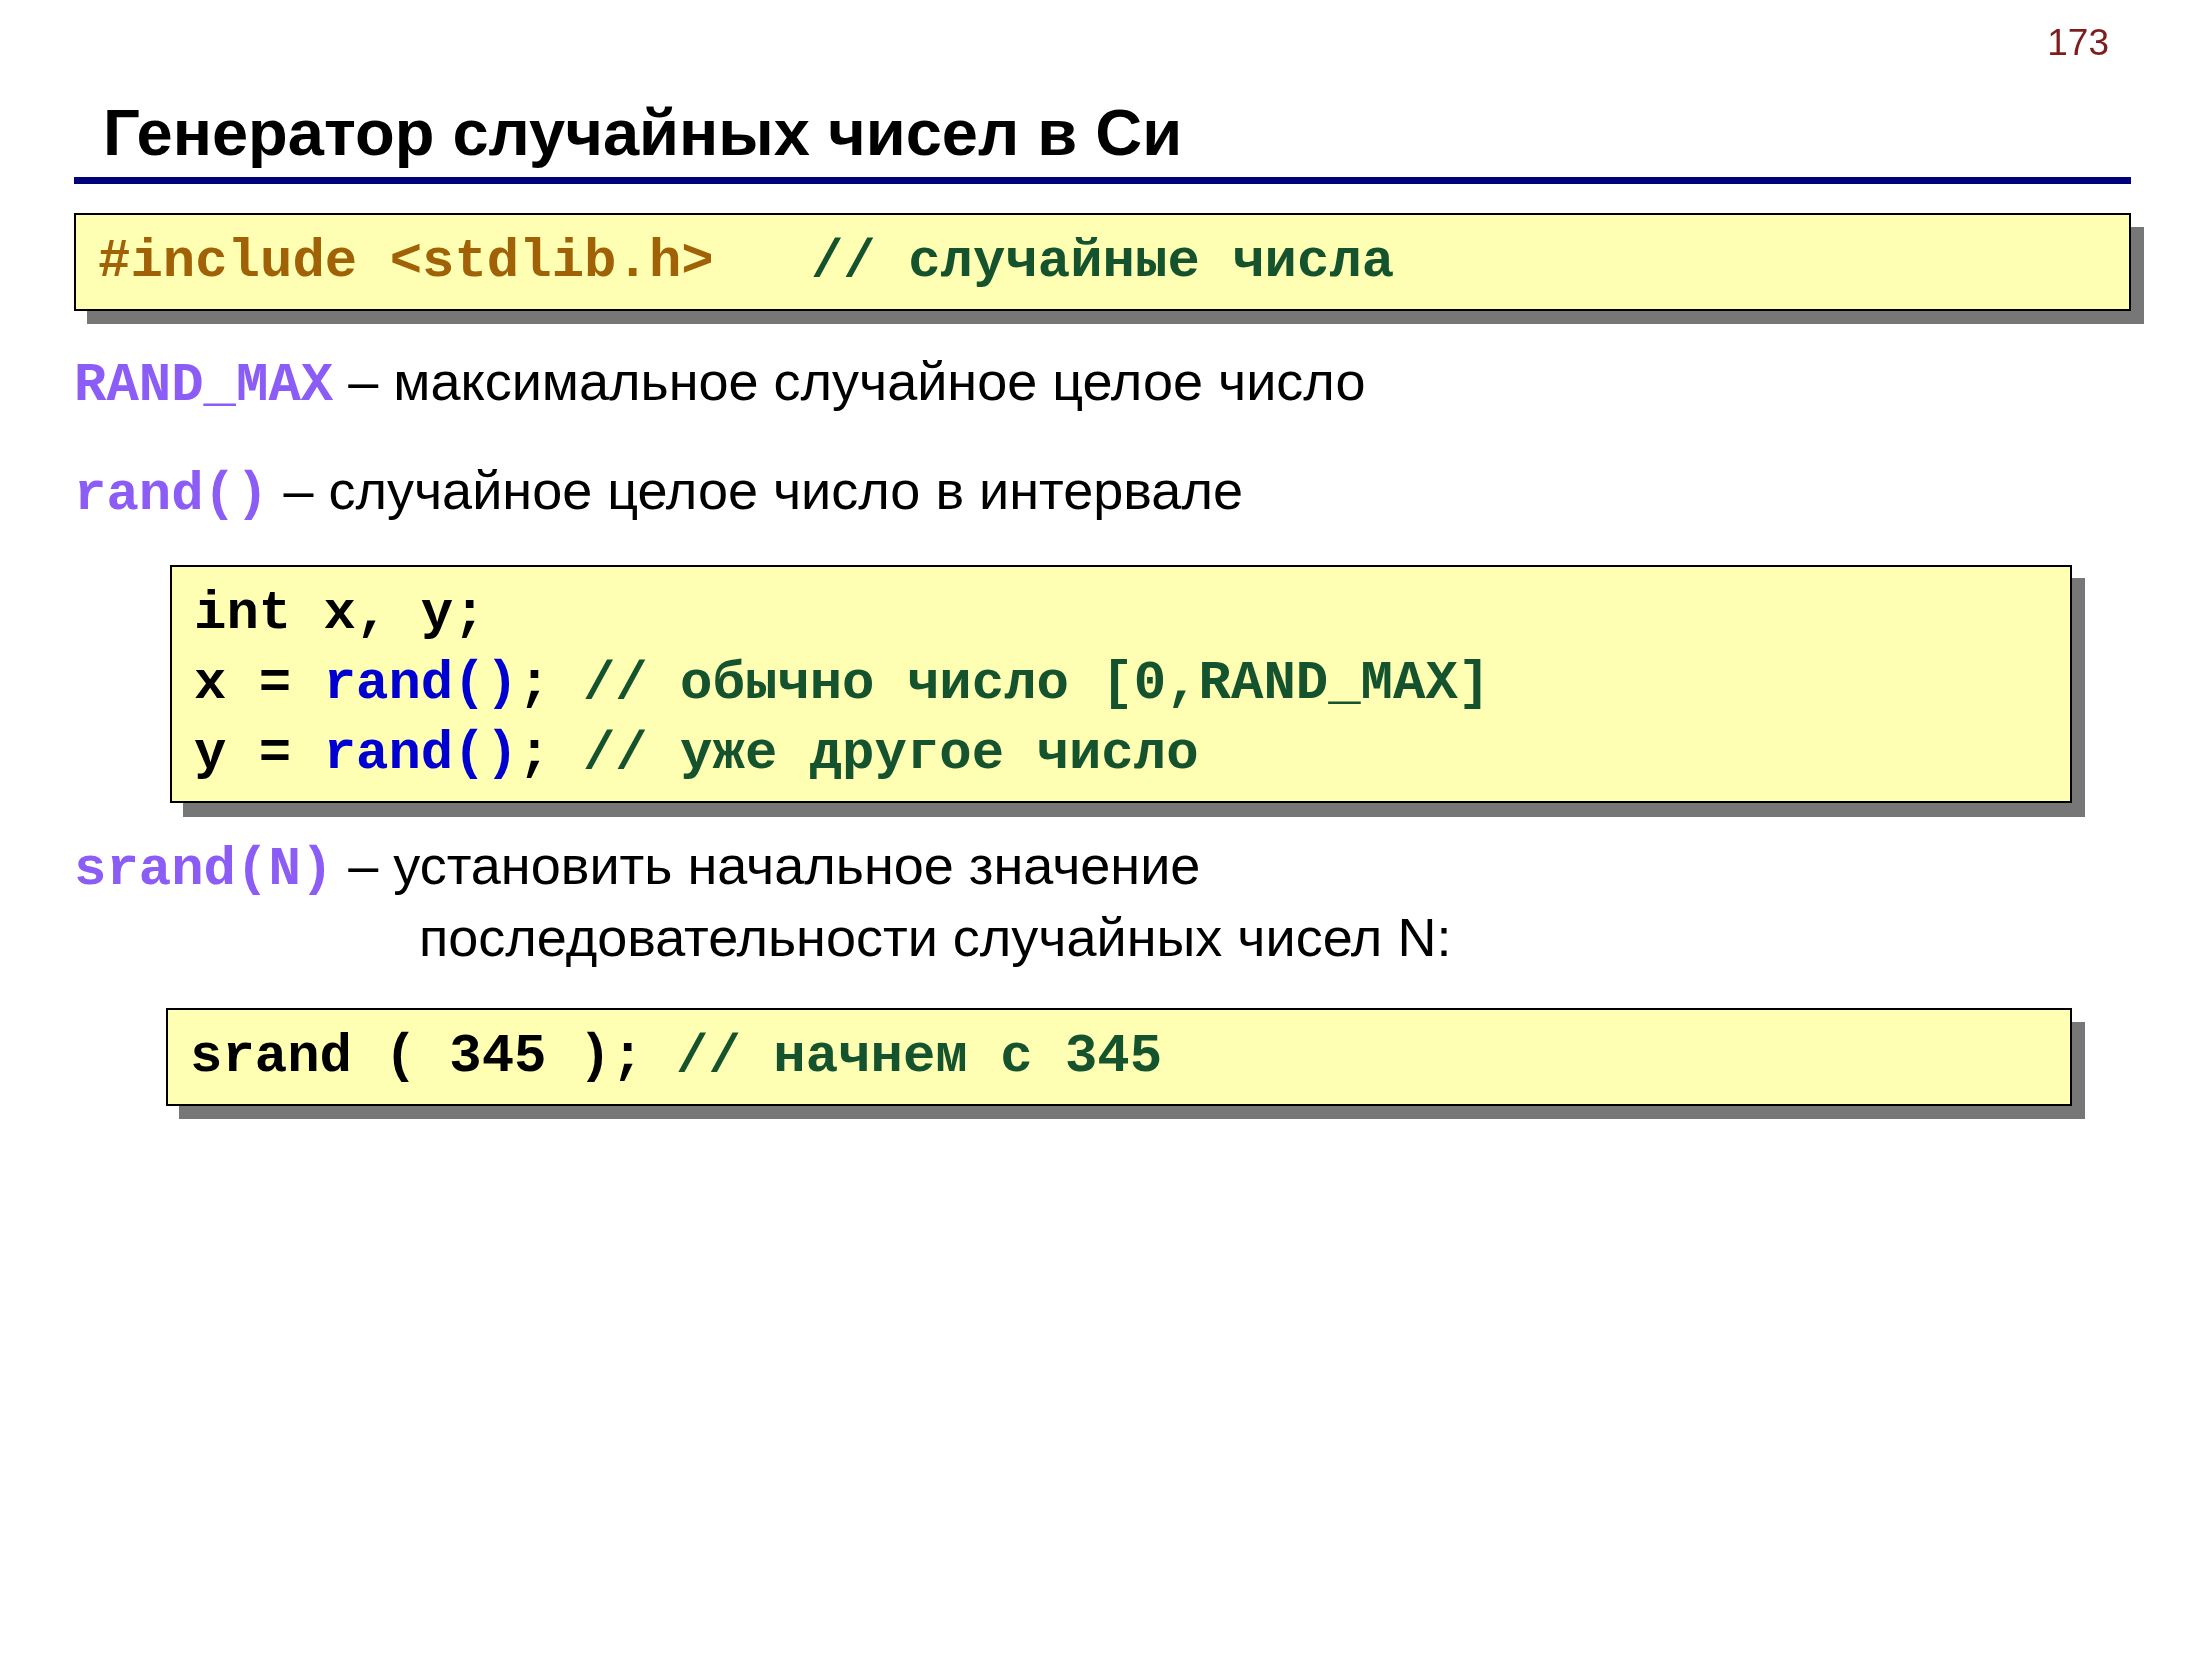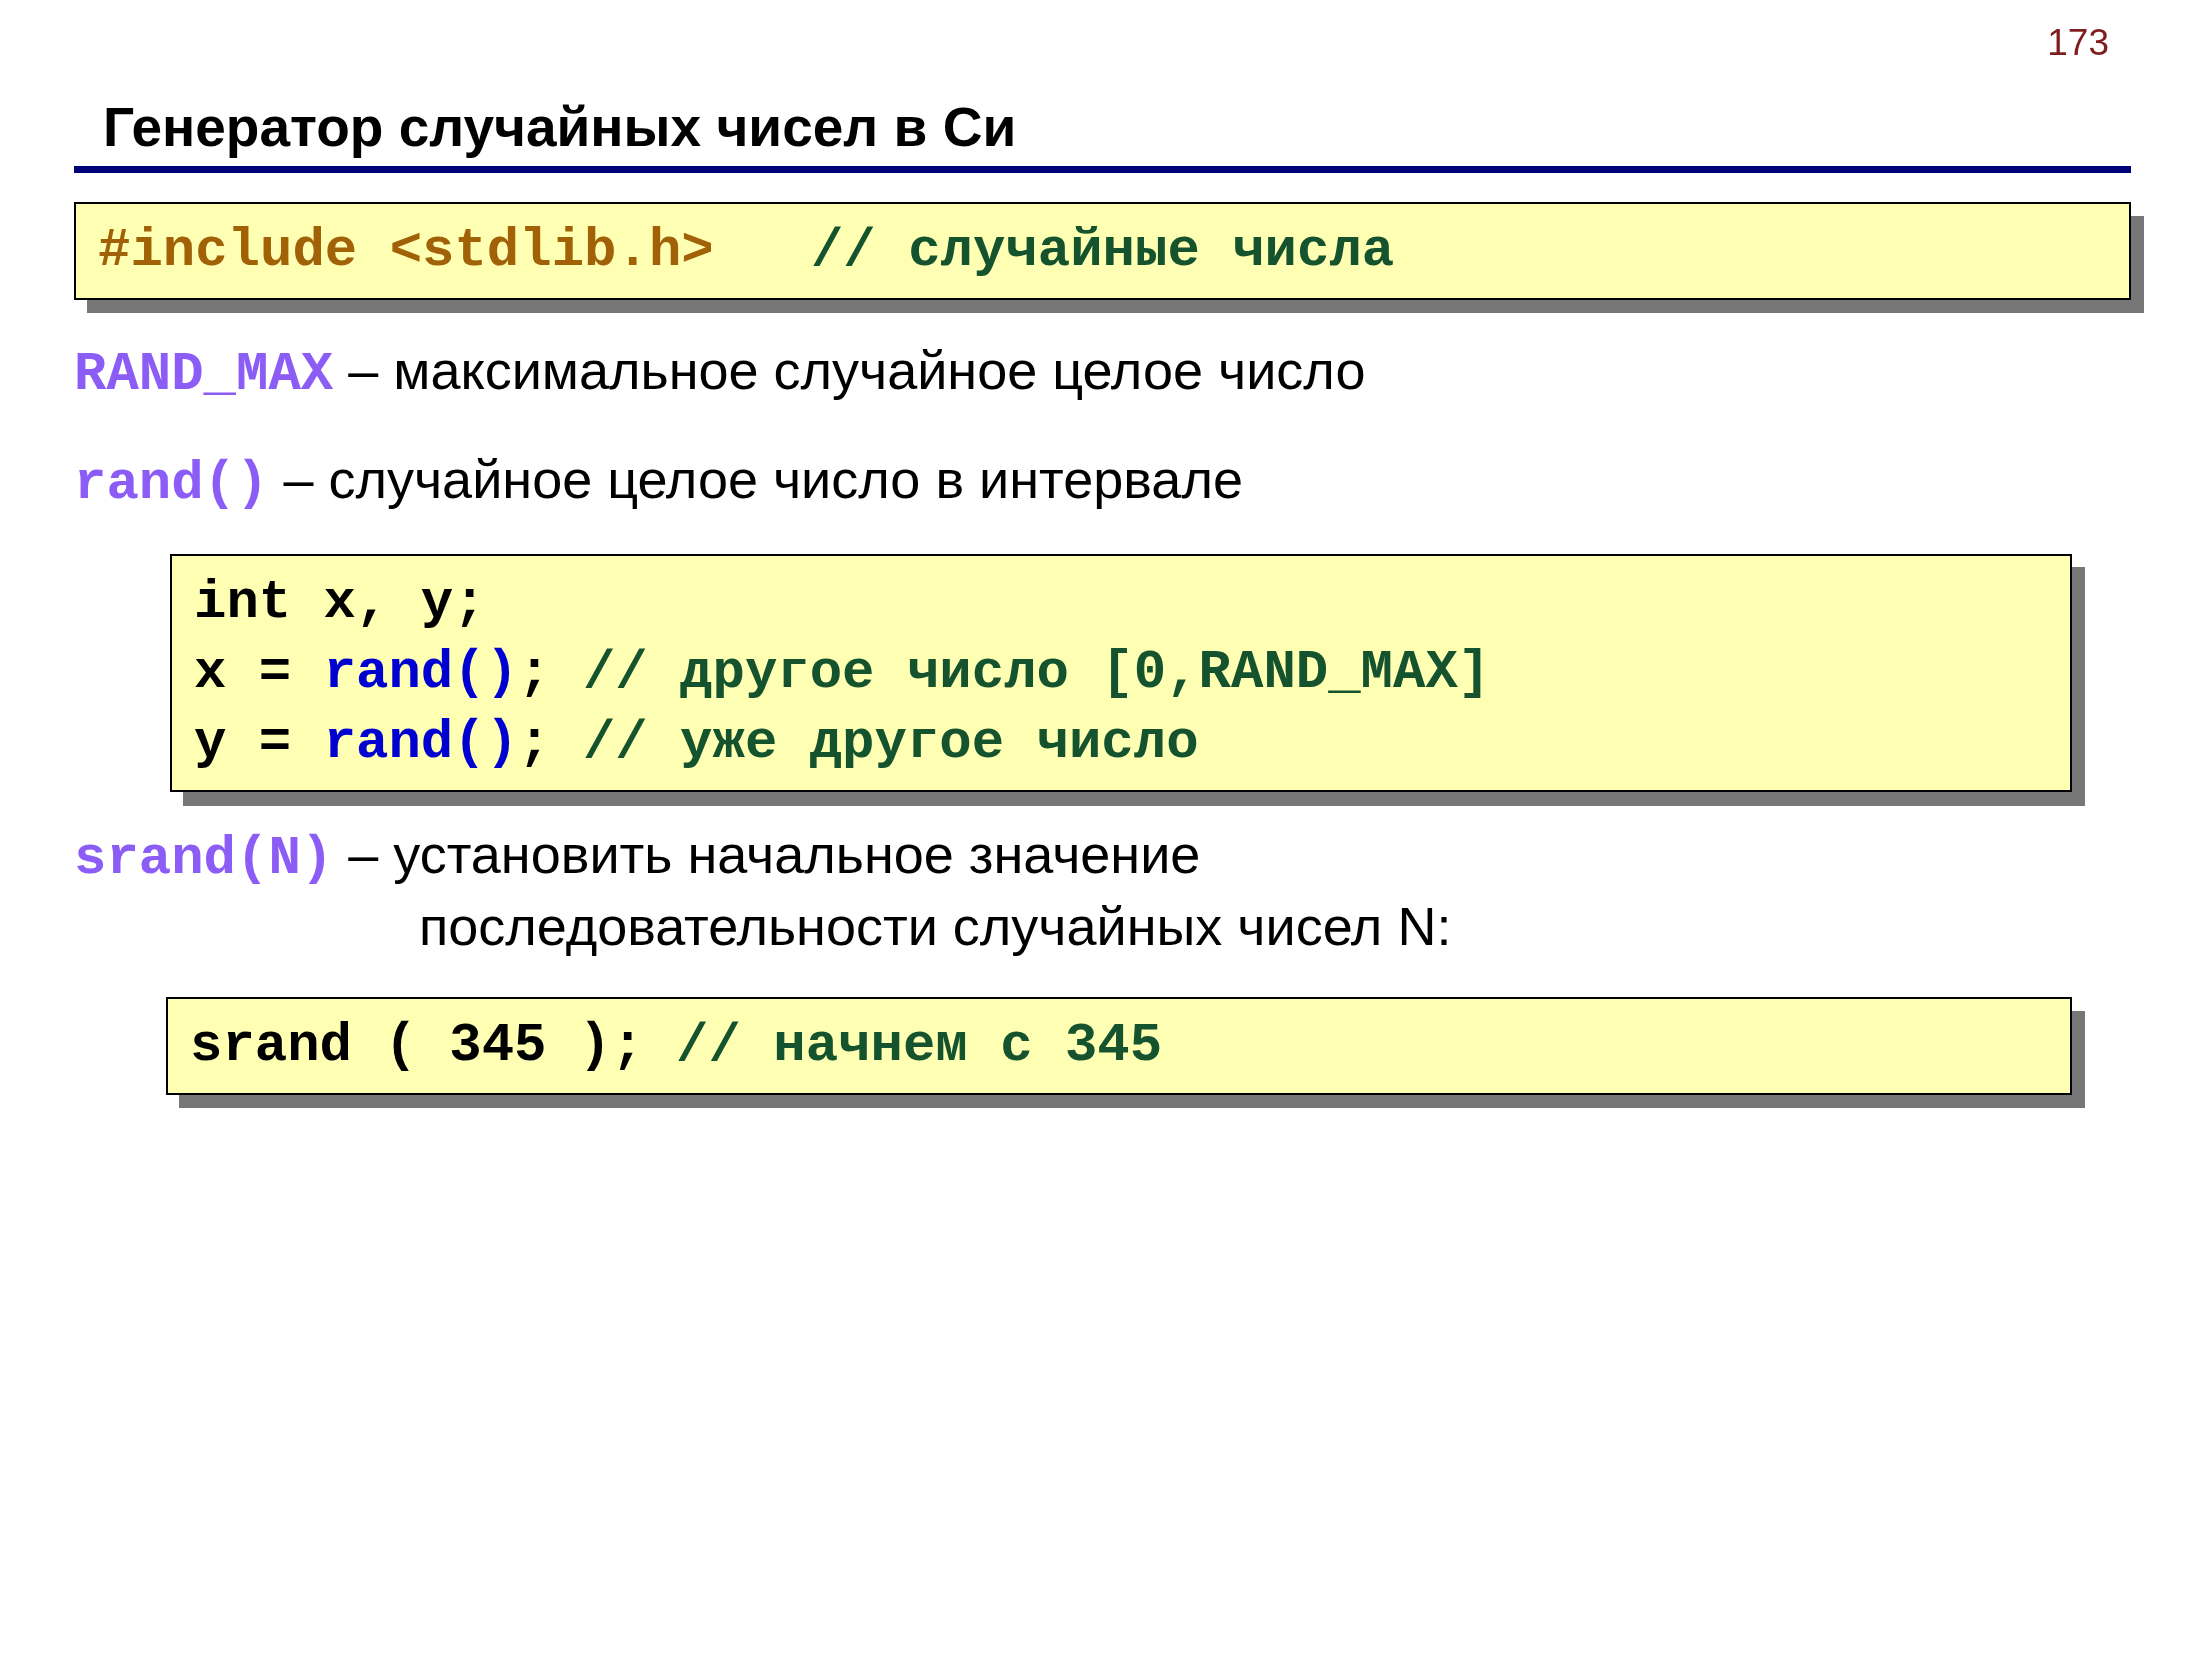--- a/index.html
+++ b/index.html
@@ -18,21 +18,21 @@
     padding: 44px 74px 44px 74px;
   }
   .page-num {
     position: absolute;
     top: 22px;
     right: 96px;
     font-size: 37px;
     color: #7f1d1d;
   }
   .title {
-    font-size: 55px;
+    font-size: 65px;
     font-weight: bold;
     margin: 51px 0 7.4px 29px;
   }
   .rule {
     border: 0;
     border-top: 7.4px solid #00007a;
     margin: 7.4px 0 29px 0;
   }
   .codebox-wrapper {
     position: relative;
@@ -109,21 +109,21 @@
 
   <div class="body-text">
     <div>
       <span class="mono-bold-blue">rand()</span><span>  – случайное целое число в интервале</span>
     </div>
   </div>
 
   <div class="codebox-wrapper cb2">
     <div class="codebox-shadow"></div>
     <div class="codebox"><span>int x, y;</span>
-<span>x = </span><span class="kw-blue">rand()</span><span>; </span><span class="comment">// другое число [0,RAND_MAX]</span>
+<span>x = </span><span class="kw-blue">rand()</span><span>; </span><span class="comment">// обычно число [0,RAND_MAX]</span>
 <span>y = </span><span class="kw-blue">rand()</span><span>; </span><span class="comment">// уже другое число</span></div>
   </div>
 
   <div class="body-text" style="margin-top:28px;">
     <div>
       <span class="mono-bold-blue">srand(N)</span><span> – установить начальное значение</span>
     </div>
     <div class="indent2">последовательности случайных чисел N:</div>
   </div>
 

